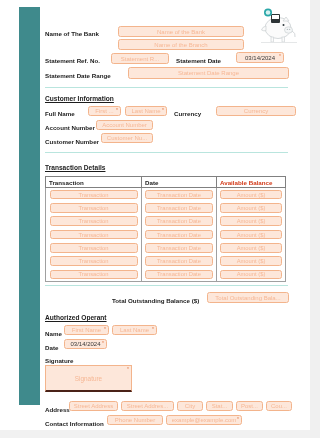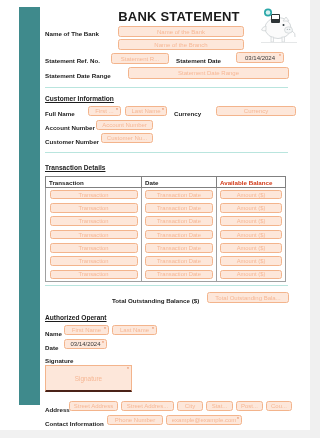--- a/index.html
+++ b/index.html
@@ -100,21 +100,20 @@
 </style>
 </head>
 <body>
 
 <div class="page">
 
   <div class="sidebar"></div>
 
   <div class="content">
 
-    <div class="title">BANK STATEMENT</div>
 
     <svg class="piggy" viewBox="0 0 52 44">
       <ellipse cx="26" cy="24" rx="13" ry="10.5" fill="#fbfbfb" stroke="#cfd4d6" stroke-width="0.9"></ellipse>
       <path d="M14 22 q-4 1 -4.5 4 q2.5 1.5 4.5 0.5 Z" fill="#fbfbfb" stroke="#cfd4d6" stroke-width="0.8"></path>
       <ellipse cx="36.5" cy="26" rx="4" ry="3.2" fill="#f4f6f7" stroke="#cfd4d6" stroke-width="0.8"></ellipse>
       <circle cx="35.4" cy="25.4" r="0.7" fill="#b9c0c3"></circle>
       <circle cx="37.6" cy="25.4" r="0.7" fill="#b9c0c3"></circle>
       <path d="M31 17 l3 -4 l3 4 Z" fill="#fbfbfb" stroke="#cfd4d6" stroke-width="0.8"></path>
       <circle cx="31.5" cy="21" r="1" fill="#2f3a3e"></circle>
       <rect x="19" y="33" width="2.4" height="5" fill="#fbfbfb" stroke="#cfd4d6" stroke-width="0.7"></rect>

